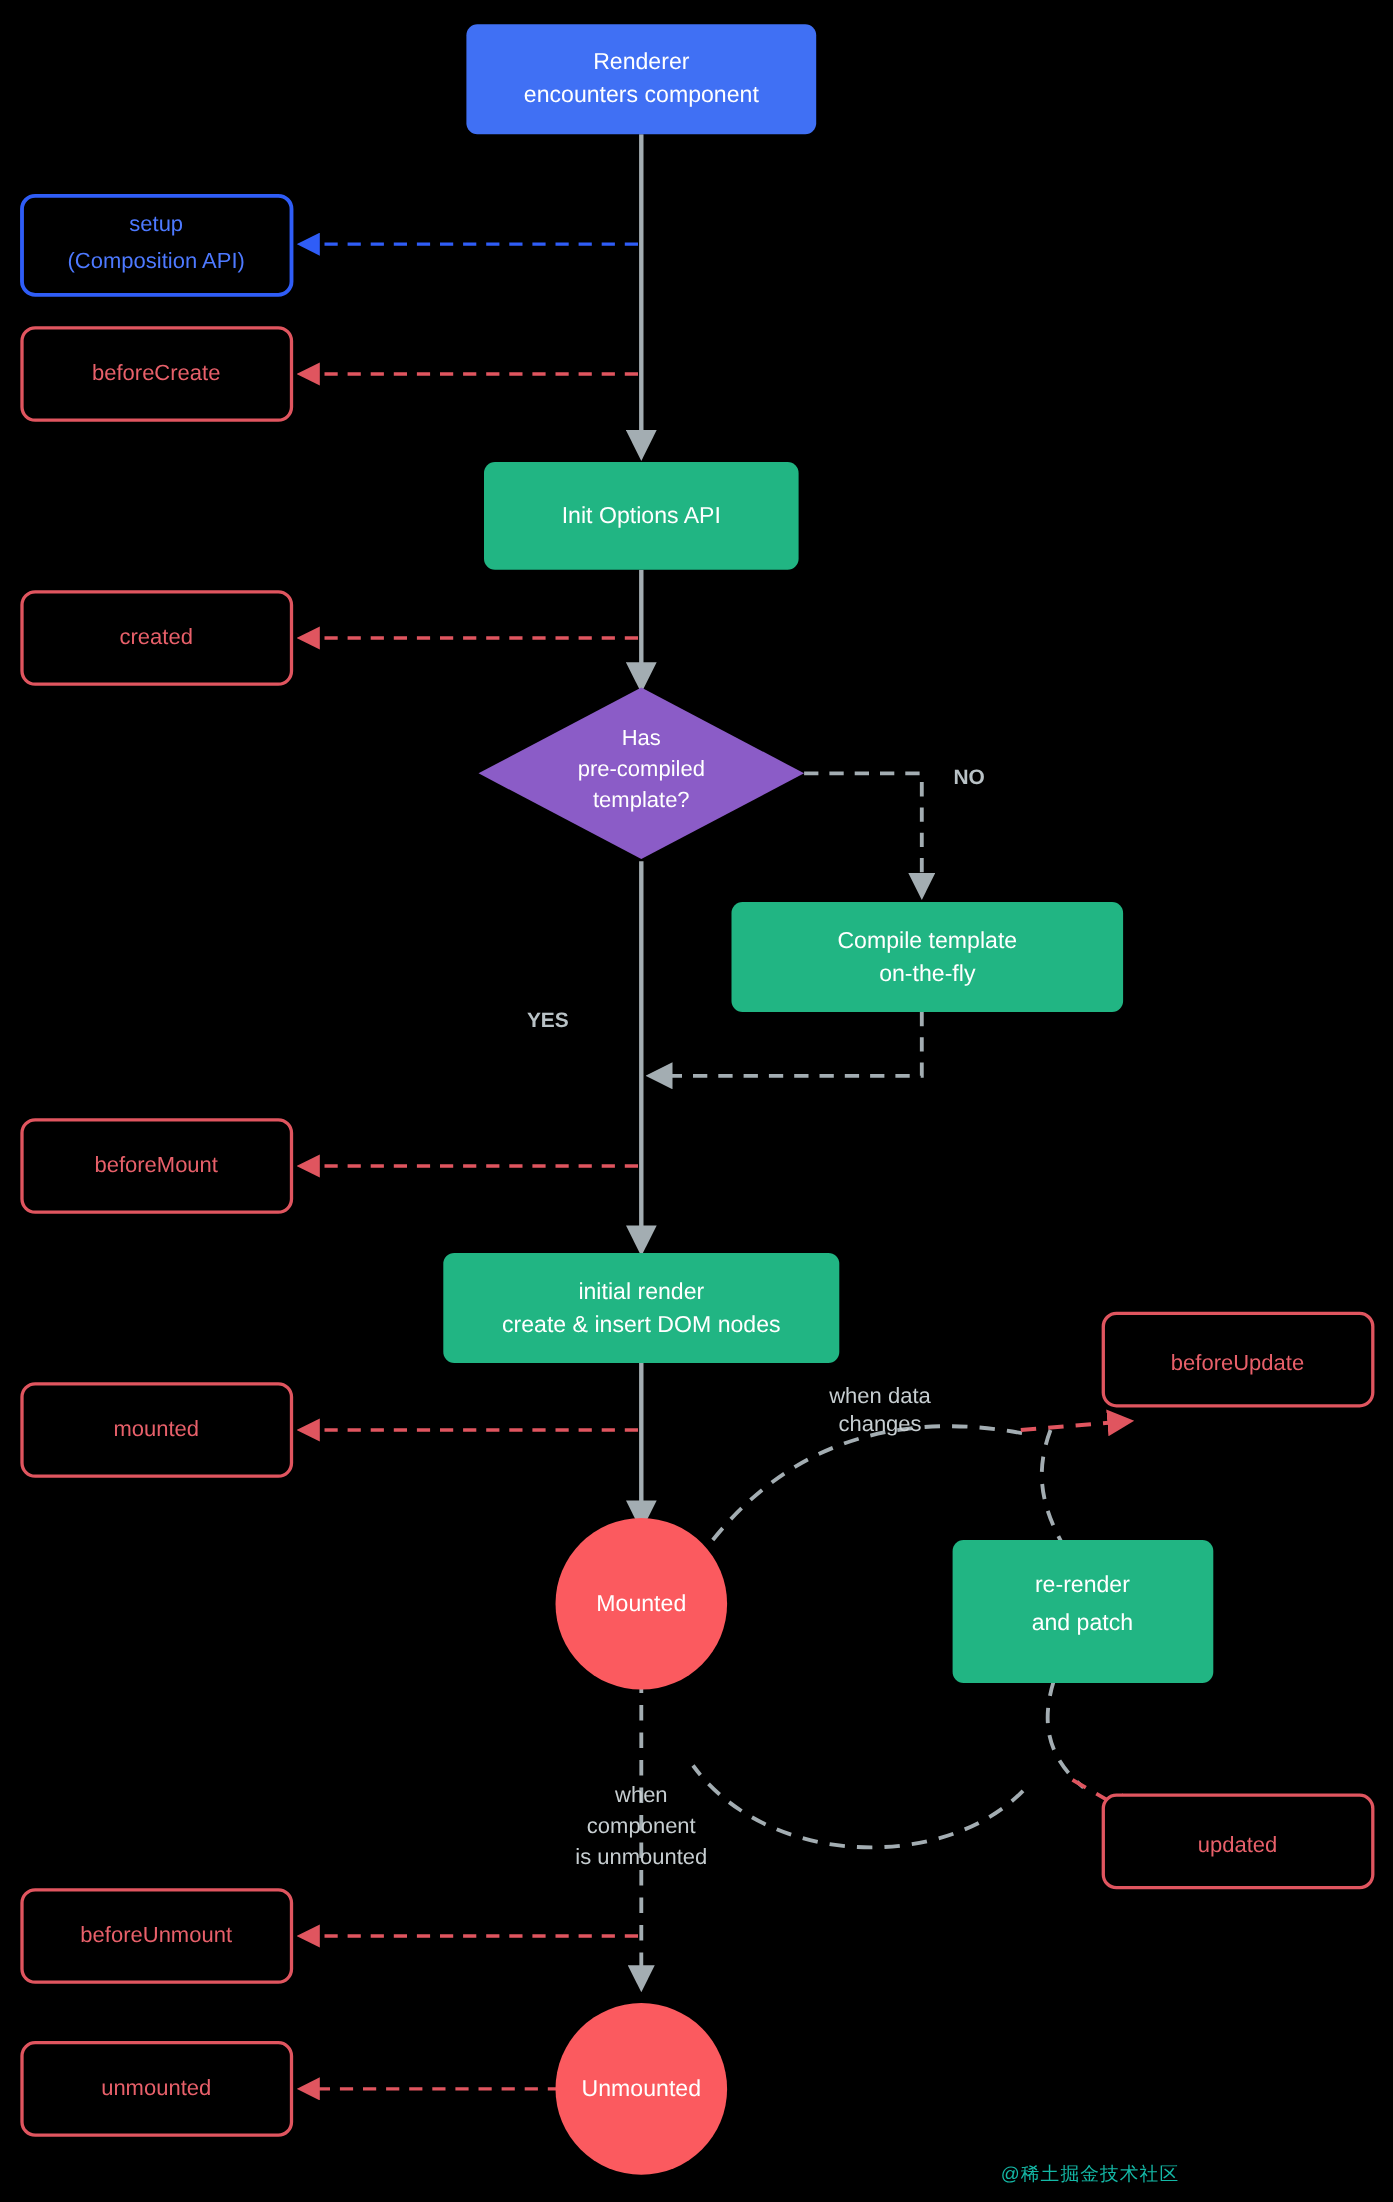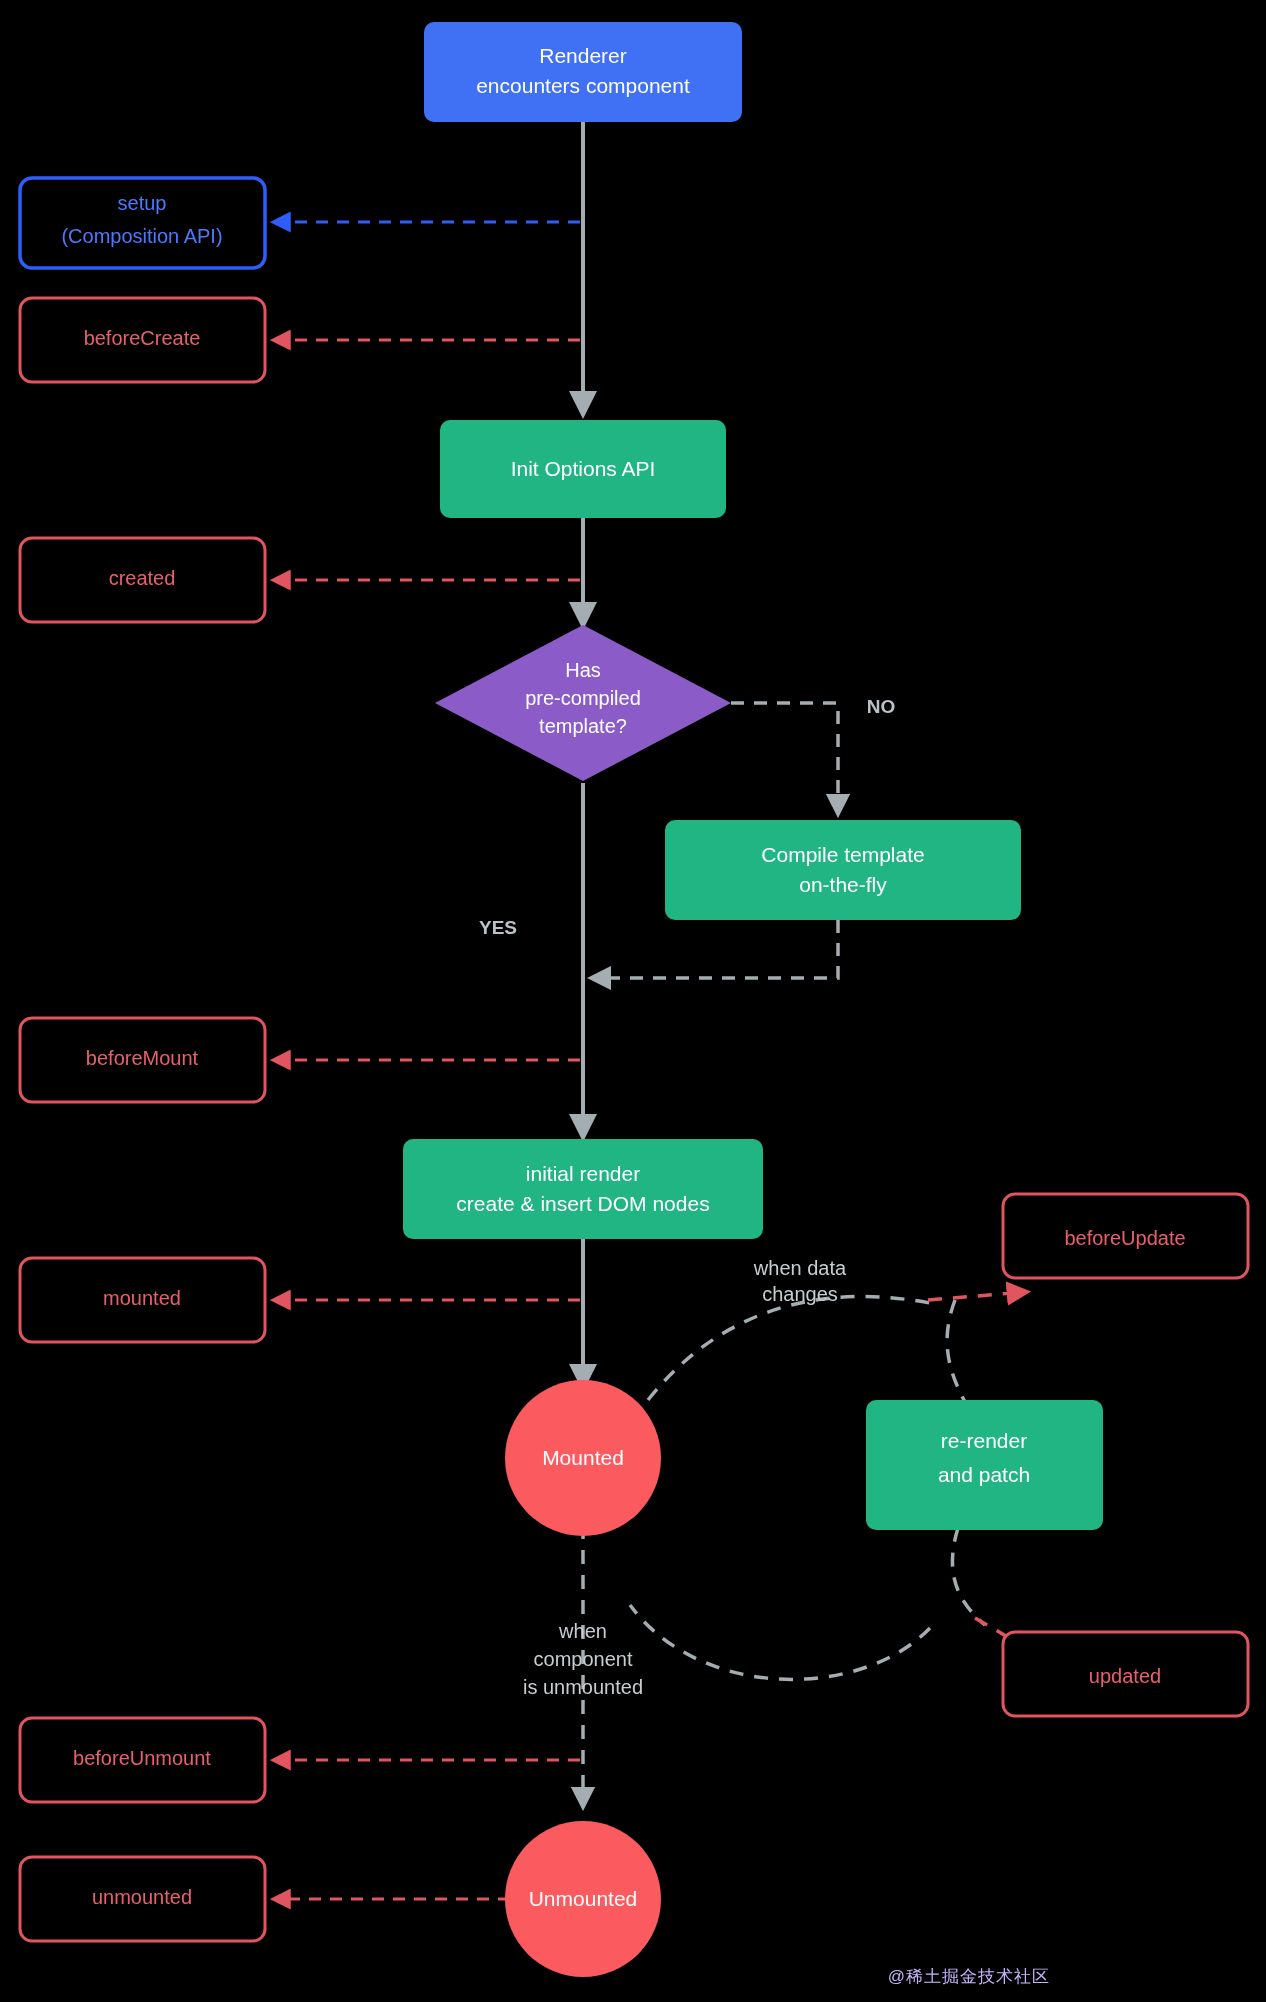--- a/index.html
+++ b/index.html
@@ -11,20 +11,21 @@
     width: 1266px;
     height: 2002px;
     overflow: hidden;
     font-family: "Liberation Sans", sans-serif;
   }
   #stage {
     position: relative;
     width: 1068px;
     height: 2002px;
     background: #000000;
+    padding-left: 22px;
   }
   svg.layer {
     position: absolute;
     left: 0;
     top: 0;
     width: 1266px;
     height: 2002px;
   }
   .node-text {
     font-family: "Liberation Sans", sans-serif;
@@ -43,21 +44,21 @@
     text-anchor: middle;
     dominant-baseline: middle;
     font-size: 19px;
     font-weight: bold;
     fill: #b9c2c6;
   }
   .watermark {
     position: absolute;
     right: 18px;
     bottom: 14px;
-    color: #c4b5fd;
+    color: #14b8a6;
     font-size: 17px;
     font-family: "Liberation Sans", sans-serif;
     letter-spacing: 1px;
     user-select: none;
   }
 </style>
 </head>
 <body>
 
 <div id="stage">

